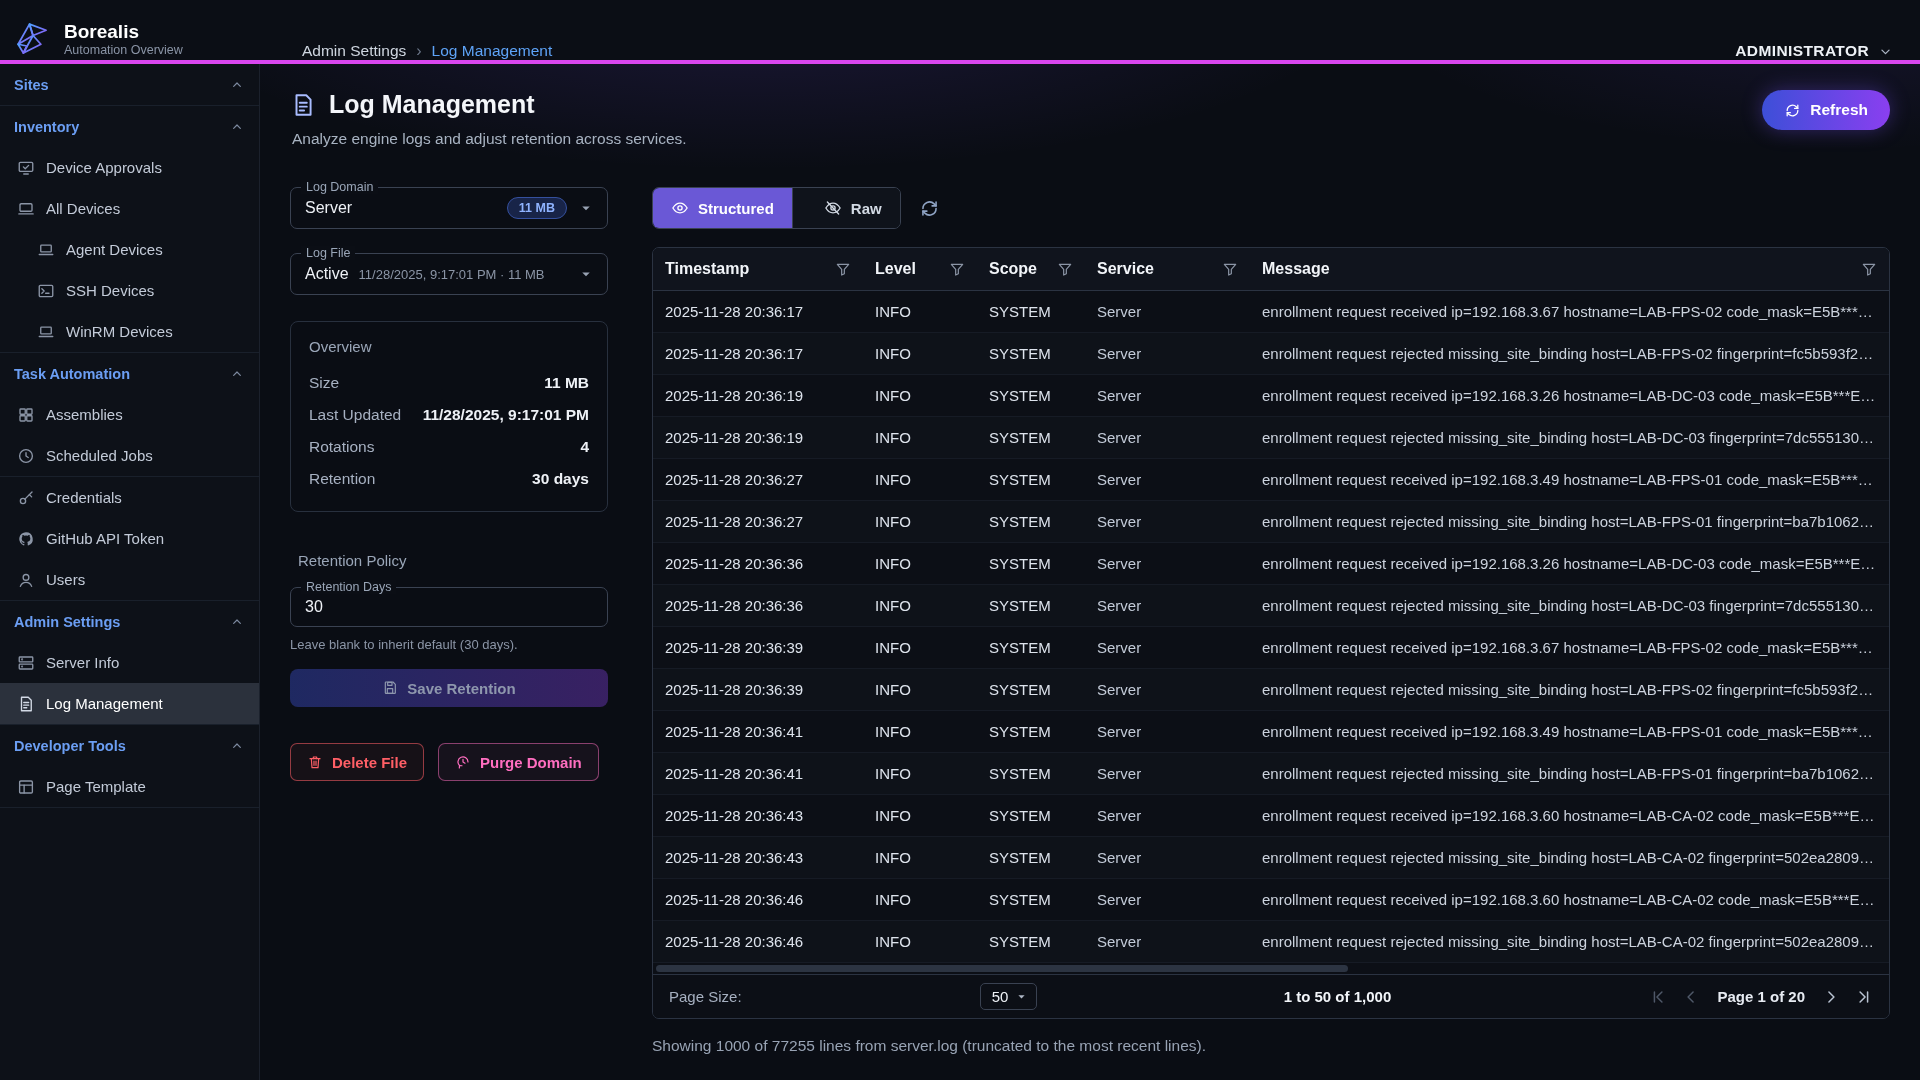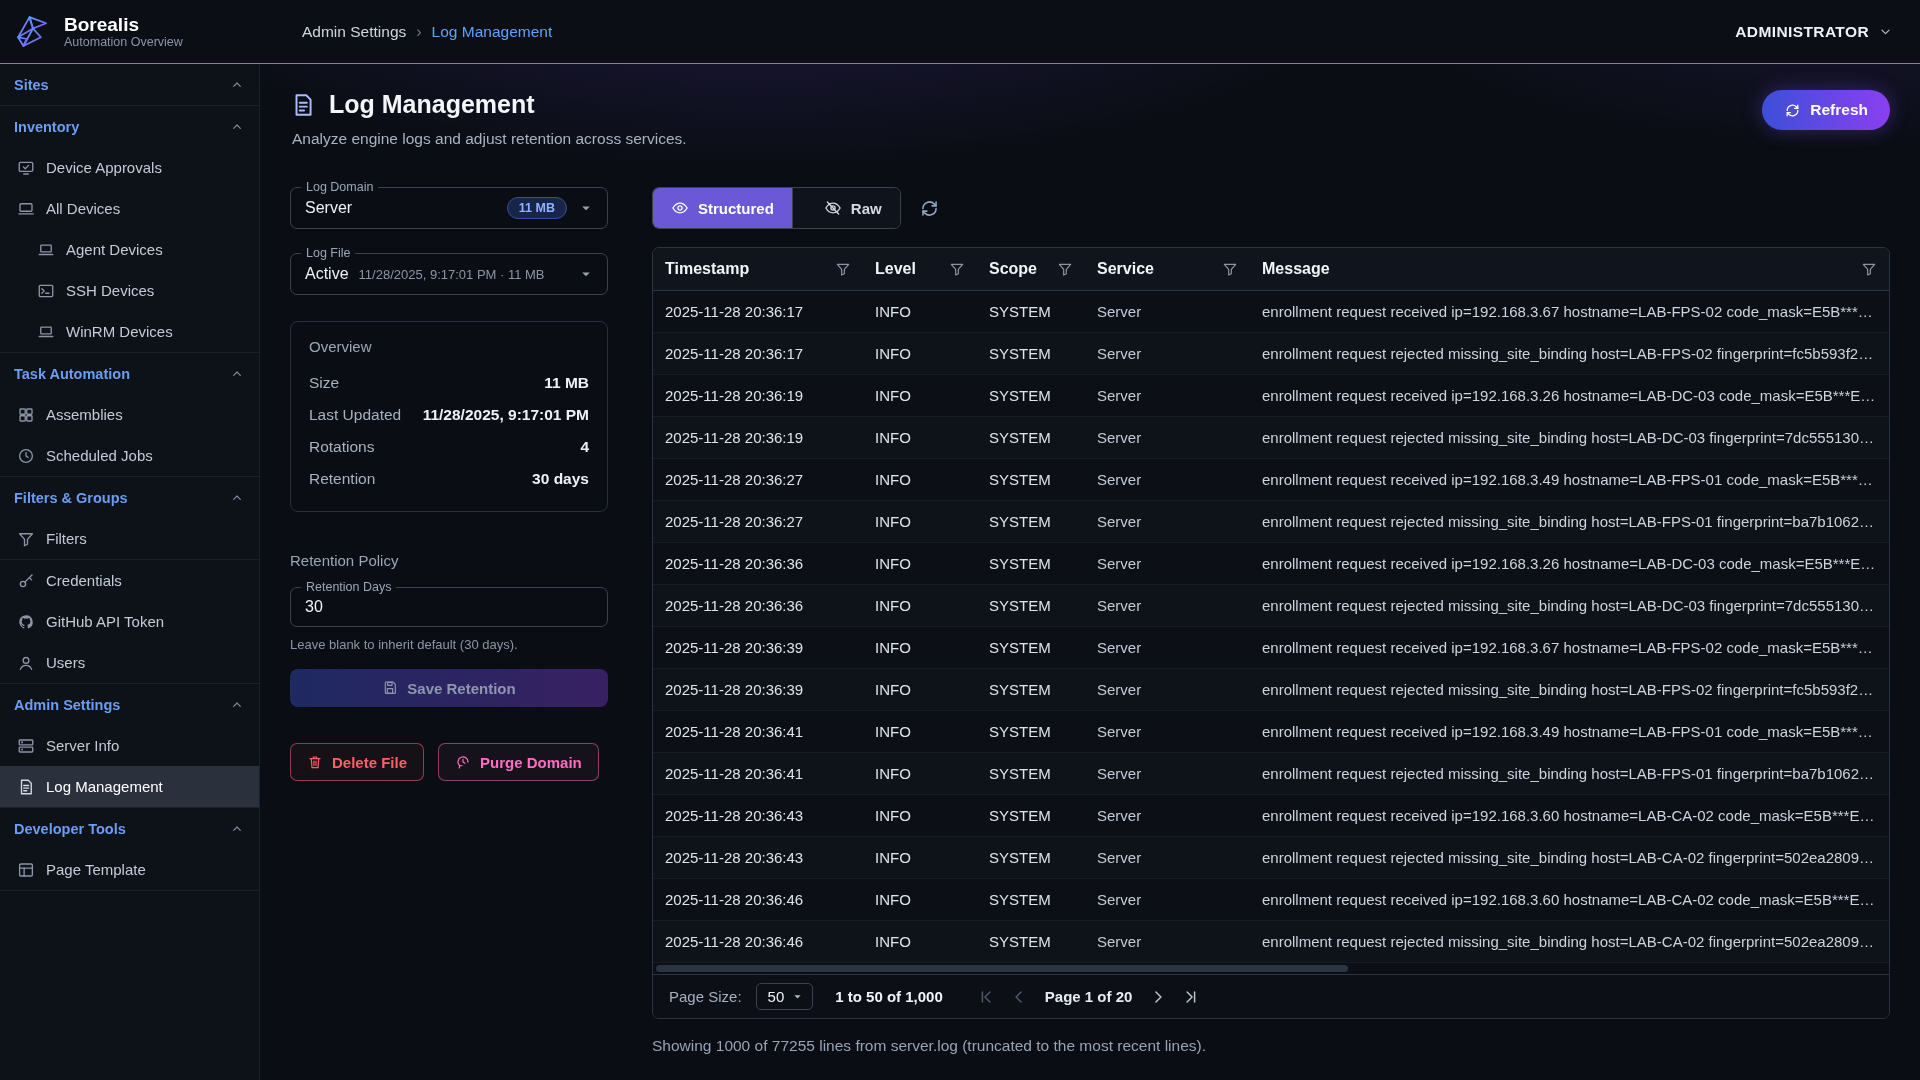--- a/index.html
+++ b/index.html
@@ -8,22 +8,22 @@
     font-family: "Liberation Sans", sans-serif;
     background:#0a0d14; color:#e6e9ef;
     position:relative;
   }
   .i { display:inline-flex; width:18px; height:18px; flex:none; }
   .i svg { width:100%; height:100%; }
 
   
   .topbar {
     position:fixed; top:0; left:0; right:0; height:64px; z-index:20;
-    display:flex; align-items:center;
-    background:#0b0e15; border-bottom:1px solid #d946ef;
+    display:flex; align-items:flex-end;
+    background:#0b0e15; border-bottom:4px solid #d946ef;
   }
   .brand { width:260px; flex:none; display:flex; align-items:center; gap:10px; padding-left:12px; }
   .brand-text { display:flex; flex-direction:column; line-height:1.12; }
   .brand-name { font-size:19px; font-weight:700; color:#ffffff; }
   .brand-tag { font-size:12.5px; color:#8a94a6; }
   .searchbox {
     width:378px; height:34px; background:#272b33; border-radius:4px;
     display:flex; align-items:center; padding:0 10px 0 12px; margin-left:2px;
   }
   .search-input { flex:1; background:transparent; border:none; outline:none; color:#e2e7ee; font-size:14.5px; font-family:inherit; }
@@ -102,21 +102,21 @@
   .fcaret { margin-left:10px; color:#98a2b3; width:18px; height:18px; }
   .field + .field { margin-top:22px; }
   .field.second { margin-top:24px; }
 
   .card { margin-top:26px; border:1px solid #28303e; border-radius:8px; padding:16px 18px 16px; }
   .card-title { color:#9aa6b8; font-size:15px; margin-bottom:12px; }
   .orow { display:flex; justify-content:space-between; align-items:center; padding:7px 0; font-size:15.5px; }
   .olabel { color:#a7b1c2; }
   .oval { color:#eef1f6; font-weight:600; }
 
-  .sec-label { margin-top:40px; color:#9aa6b8; font-size:15px; }
+  .sec-label { margin-top:40px; color:#9aa6b8; font-size:15px;margin-left:8px; }
   .ret-field { margin-top:18px; height:40px; cursor:text; }
   .ret-input { background:transparent; border:none; outline:none; color:#eef1f6; font-size:16px; width:100%; font-family:inherit; }
   .helper { margin-top:10px; font-size:13px; color:#8b95a6; }
   .save-btn {
     margin-top:17px; width:100%; height:38px; border:none; border-radius:8px;
     background:linear-gradient(90deg, rgba(64,86,224,.38), rgba(132,64,226,.38));
     color:#8e97ad; font-weight:700; font-size:15px; font-family:inherit;
     display:flex; align-items:center; justify-content:center; gap:9px; cursor:default;
   }
   .save-btn .i { width:16px; height:16px; }
@@ -155,21 +155,21 @@
   .th .i { width:16px; height:16px; color:#8b95a6; cursor:pointer; }
   .tr { display:grid; grid-template-columns:210px 114px 108px 165px 1fr; height:42px; border-bottom:1px solid #161b25; background:#0c0f16; }
   .tr:nth-child(even) { background:#0e1219; }
   .td { line-height:41px; padding:0 12px; font-size:15px; color:#dee4ed; white-space:nowrap; overflow:hidden; text-overflow:ellipsis; }
   .c-svc { color:#c3cbd8; }
   .c-msg { color:#ccd3de; }
   .hscroll { height:11px; position:relative; background:#0c0f16; }
   .hthumb { position:absolute; left:3px; top:2px; height:7px; width:56%; background:#2c3442; border-radius:4px; cursor:pointer; }
   .tfoot {
     border-top:1px solid #2b3342; height:44px; display:flex; align-items:center;
-    justify-content:flex-start; gap:14px; padding:0 16px; background:#0c0f16; font-size:15px;
+    justify-content:space-between; gap:14px; padding:0 16px; background:#0c0f16; font-size:15px;
   }
   .ps-label { color:#a6b0c0; }
   .ps-select { display:flex; align-items:center; gap:6px; border:1px solid #3a4252; border-radius:5px; padding:4px 7px 4px 11px; color:#eef1f6; cursor:pointer; }
   .ps-select .i { width:15px; height:15px; color:#aeb7c6; }
   .range { color:#f2f5f9; font-weight:700; margin:0 6px 0 8px; }
   .pgnav { display:flex; align-items:center; gap:12px; margin-left:14px; }
   .pgbtn { width:20px; height:20px; cursor:pointer; }
   .pg-disabled { color:#4f5868; }
   .pg-enabled { color:#b9c3d2; }
   .pgtext { color:#e7ebf2; font-weight:600; margin:0 4px; }
@@ -307,38 +307,20 @@
           <span class="i sicon">
             <svg viewBox="0 0 24 24" fill="none" stroke="currentColor" stroke-width="1.8" stroke-linecap="round" stroke-linejoin="round">
               <circle cx="12" cy="12" r="8.5"></circle>
               <polyline points="12 7.5 12 12 15 14"></polyline>
             </svg>
           </span>
           <span>Scheduled Jobs</span>
         </div>
       </div>
       <div class="side-section">
-        <div class="side-head">
-          <span>Filters &amp; Groups</span>
-          <span class="i chev">
-            <svg viewBox="0 0 24 24" fill="none" stroke="currentColor" stroke-width="1.8" stroke-linecap="round" stroke-linejoin="round">
-              <polyline points="7 14 12 9 17 14"></polyline>
-            </svg>
-          </span>
-        </div>
-        <div class="side-item">
-          <span class="i sicon">
-            <svg viewBox="0 0 24 24" fill="none" stroke="currentColor" stroke-width="1.8" stroke-linecap="round" stroke-linejoin="round">
-              <path d="M3.5 5h17l-6.5 7.5V19l-4 2v-8.5z"></path>
-            </svg>
-          </span>
-          <span>Filters</span>
-        </div>
-      </div>
-      <div class="side-section">
         <div class="side-item">
           <span class="i sicon">
             <svg viewBox="0 0 24 24" fill="none" stroke="currentColor" stroke-width="1.8" stroke-linecap="round" stroke-linejoin="round">
               <circle cx="8" cy="16" r="3.5"></circle>
               <path d="M10.5 13.5L20 4"></path>
               <path d="M16.5 7.5l3 3"></path>
             </svg>
           </span>
           <span>Credentials</span>
         </div>

